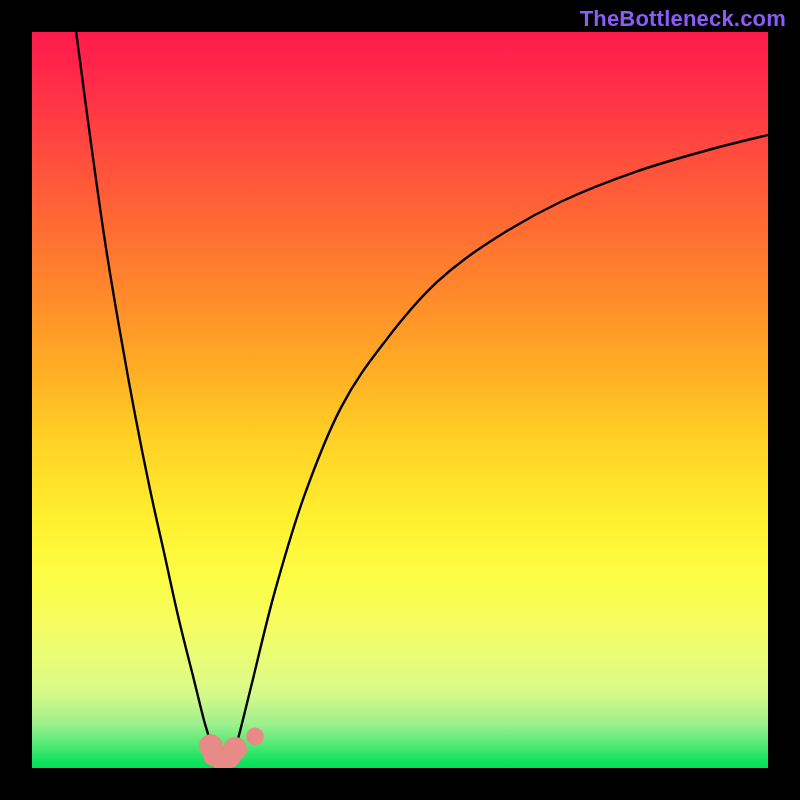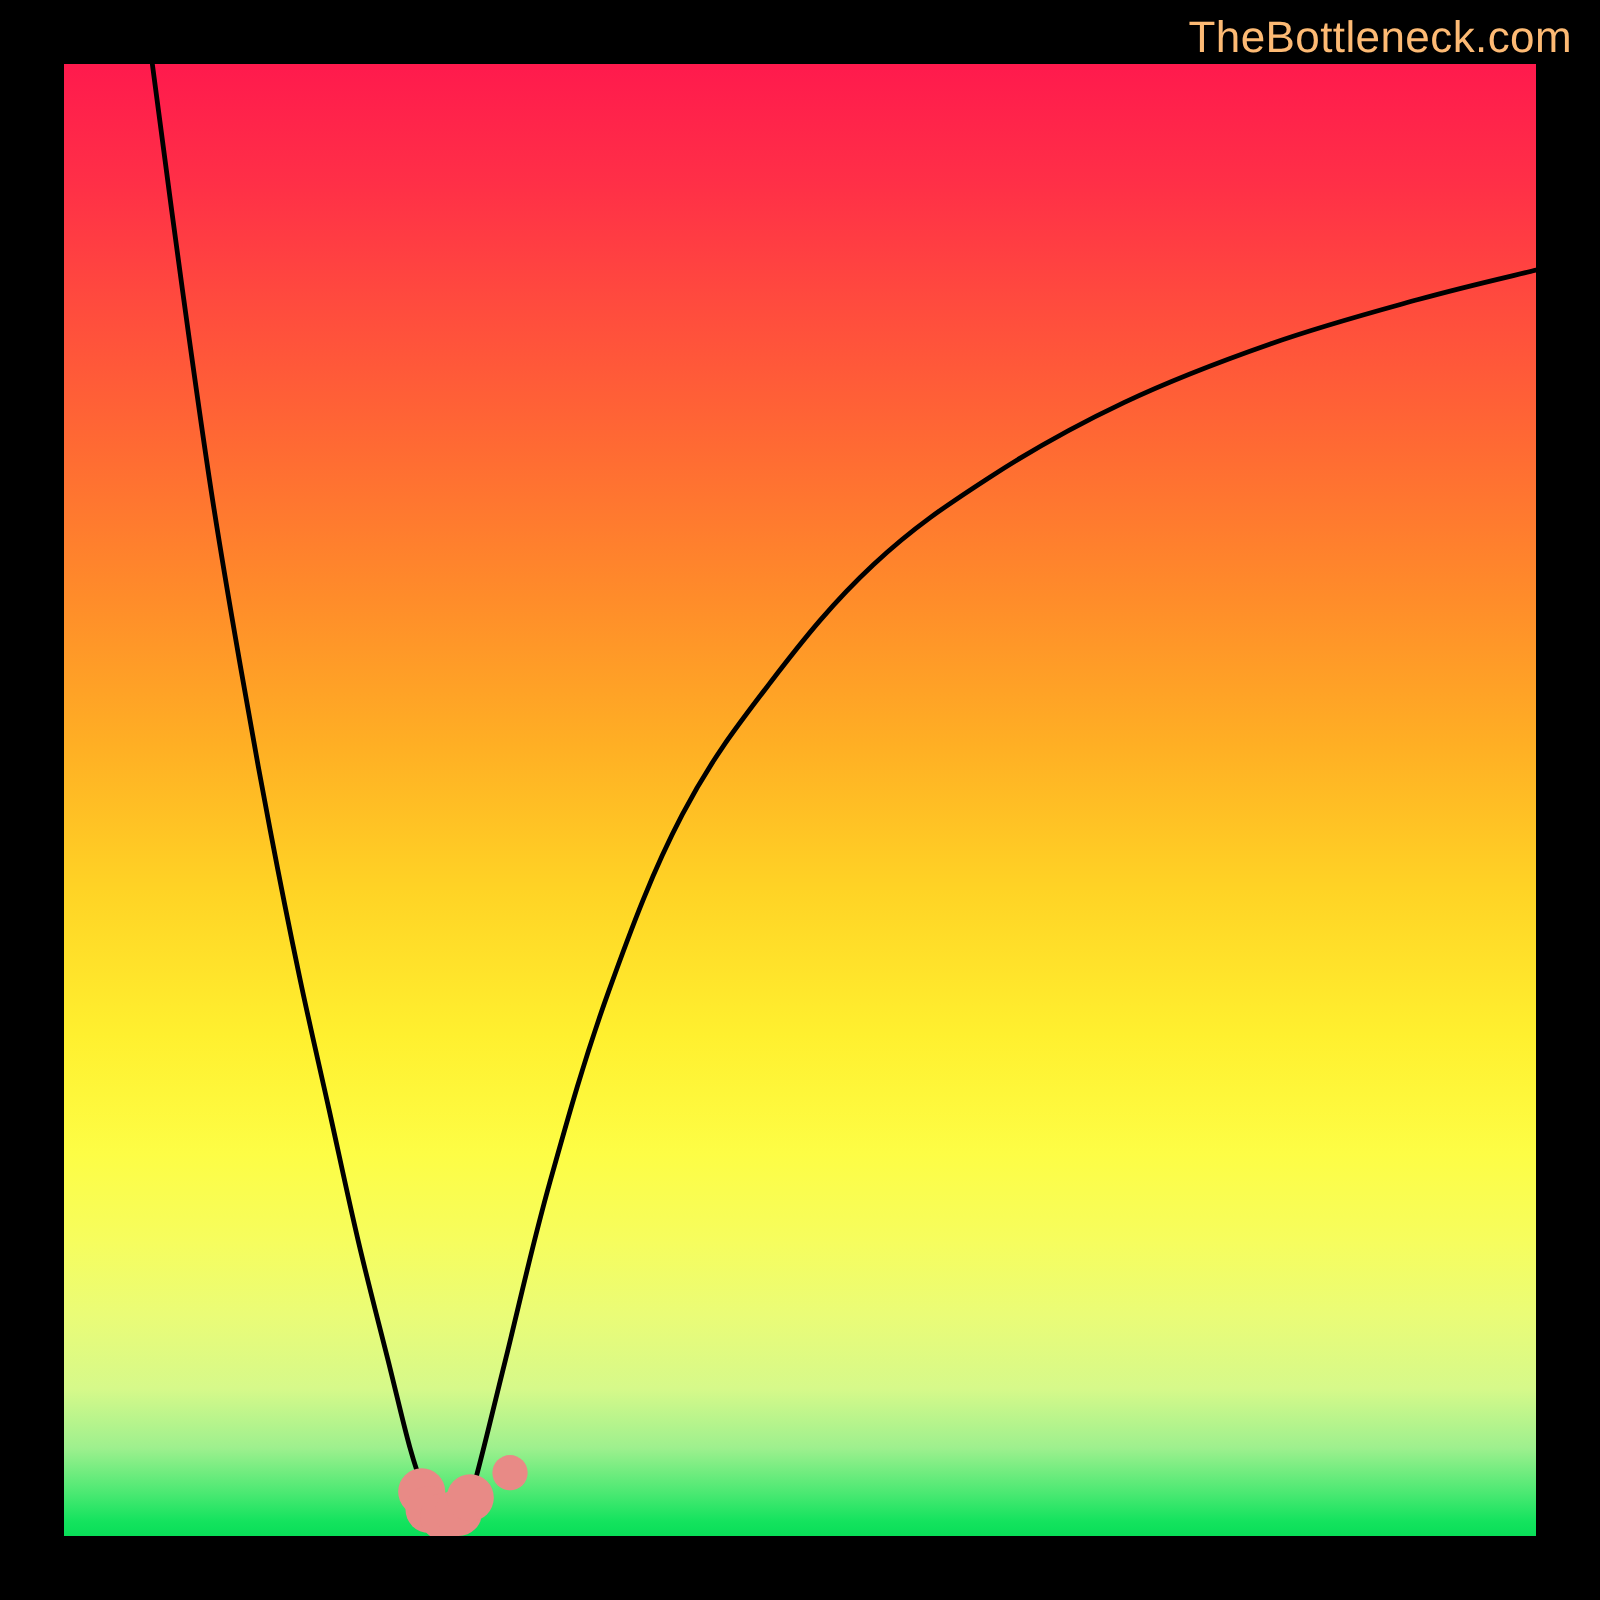--- a/index.html
+++ b/index.html
@@ -53,24 +53,25 @@
   .curves {
     position: absolute;
     inset: 0;
     width: 736px;
     height: 736px;
   }
   .watermark {
     position: absolute;
     top: 6px;
     right: 14px;
-    color: #fdba74;
+    color: #8b5cf6;
     font-size: 22px;
     letter-spacing: 0.2px;
     user-select: none;
+    font-weight: bold;
   }
 </style>
 </head>
 <body>
 
 <div class="frame">
   <div class="watermark">TheBottleneck.com</div>
 
   <div class="plot-area">
     <div class="gradient"></div>

